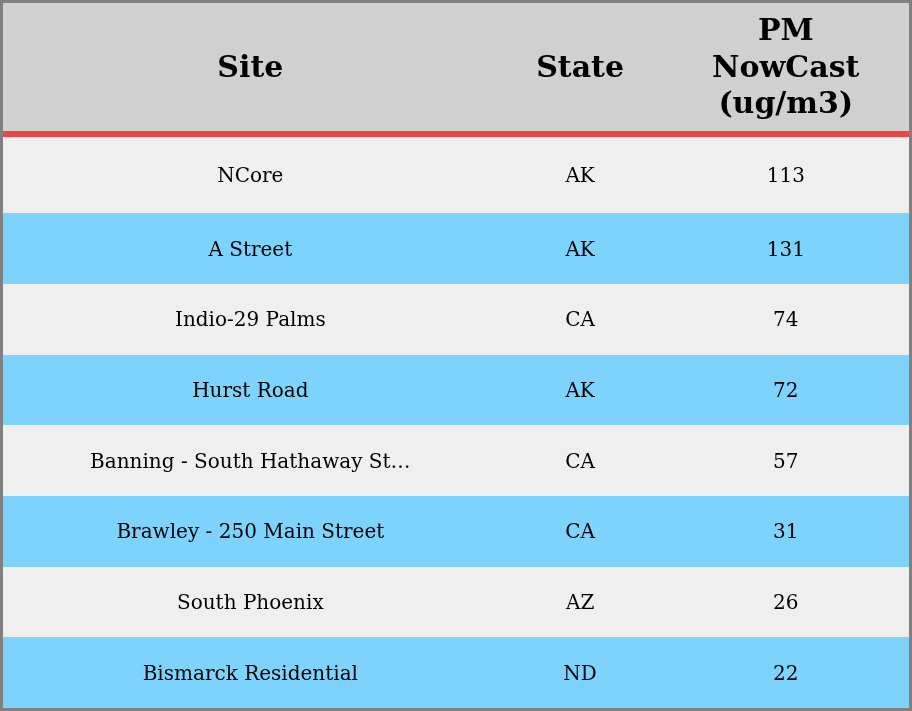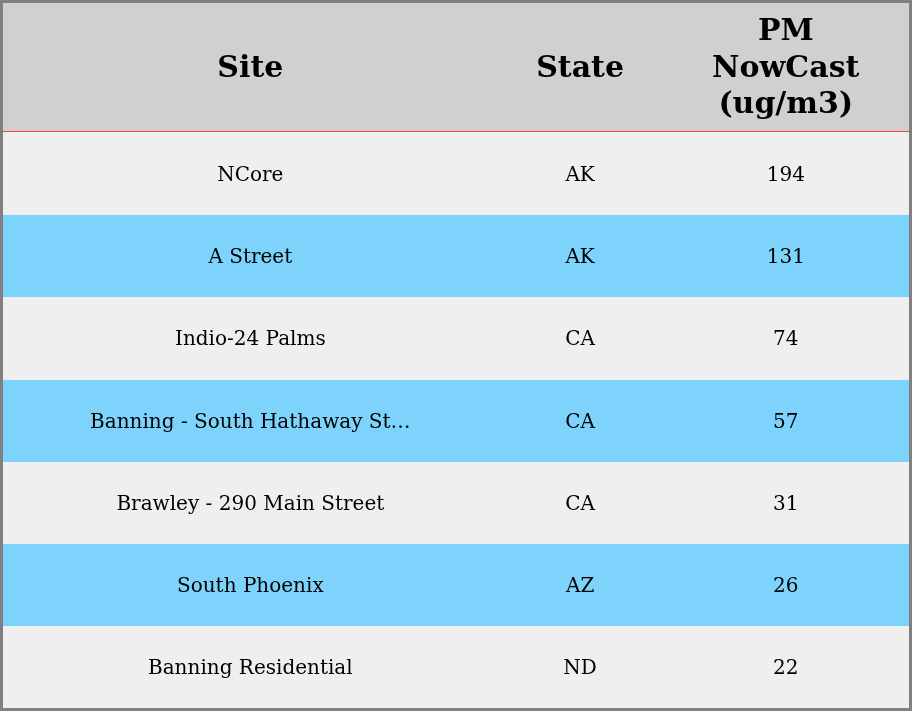--- a/index.html
+++ b/index.html
@@ -24,21 +24,21 @@
     color: #000000;
   }
   table.sites th, table.sites td {
     text-align: center;
     vertical-align: middle;
     padding: 0 4px;
     overflow: hidden;
   }
   thead th {
     background: #d0d0d0;
-    border-bottom: 1px solid #ef4444;
+    border-bottom: 6px solid #ef4444;
     height: 128px;
     font-size: 30px;
     font-weight: bold;
     line-height: 1.22;
   }
   th.col-pm {
     white-space: pre-line;
   }
   col.c-site  { width: 54.6%; }
   col.c-state { width: 18.2%; }
@@ -66,47 +66,52 @@
         <th class="col-state">State</th>
         <th class="col-pm">PM
 NowCast
 (ug/m3)</th>
       </tr>
     </thead>
     <tbody>
       <tr>
         <td>NCore</td>
         <td>AK</td>
-        <td>194</td>
+        <td>113</td>
       </tr>
       <tr>
         <td>A Street</td>
         <td>AK</td>
         <td>131</td>
       </tr>
       <tr>
-        <td>Indio-24 Palms</td>
+        <td>Indio-29 Palms</td>
         <td>CA</td>
         <td>74</td>
+      </tr>
+      <tr>
+        <td>Hurst Road</td>
+        <td>AK</td>
+        <td>72</td>
       </tr>
       <tr>
         <td>Banning - South Hathaway St…</td>
         <td>CA</td>
         <td>57</td>
       </tr>
       <tr>
-        <td>Brawley - 290 Main Street</td>
+        <td>Brawley - 250 Main Street</td>
         <td>CA</td>
         <td>31</td>
       </tr>
       <tr>
         <td>South Phoenix</td>
         <td>AZ</td>
         <td>26</td>
       </tr>
       <tr>
-        <td>Banning Residential</td>
+        <td>Bismarck Residential</td>
         <td>ND</td>
         <td>22</td>
       </tr>
     </tbody>
   </table>
 </div>
 
 </body></html>

